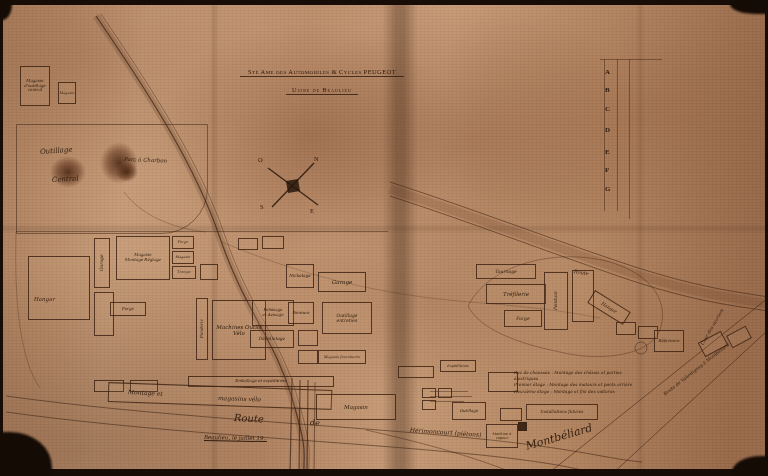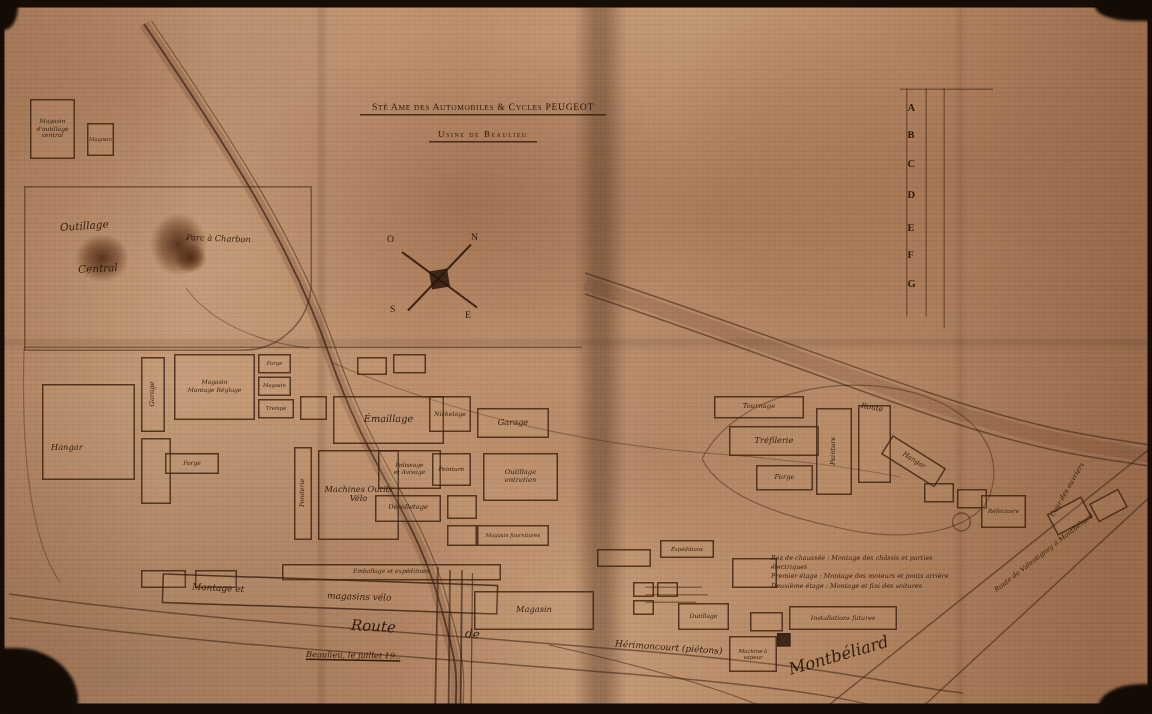--- a/index.html
+++ b/index.html
@@ -138,21 +138,20 @@
     <div class="bld" style="left: 116px; top: 236px; width: 54px; height: 44px; font-size: 4px;">Magasin
 Montage Réglage</div>
     <div class="bld" style="left: 172px; top: 236px; width: 22px; height: 13px; font-size: 3.5px;">Forge</div>
     <div class="bld" style="left: 172px; top: 251px; width: 22px; height: 13px; font-size: 3.5px;">Magasin</div>
     <div class="bld" style="left: 172px; top: 266px; width: 24px; height: 13px; font-size: 3.5px;">Trempe</div>
     <div class="bld" style="left: 94px; top: 292px; width: 20px; height: 44px; font-size: 4px;"></div>
     <div class="bld" style="left: 110px; top: 302px; width: 36px; height: 14px; font-size: 4px;">Forge</div>
     <div class="bld" style="left: 238px; top: 238px; width: 20px; height: 12px; font-size: 4px;"></div>
     <div class="bld" style="left: 262px; top: 236px; width: 22px; height: 13px; font-size: 4px;"></div>
     <div class="bld" style="left: 200px; top: 264px; width: 18px; height: 16px; font-size: 4px;"></div>
-    <div class="bld" style="left: 222px; top: 264px; width: 74px; height: 32px; font-size: 6.5px;">Émaillage</div>
     <div class="bld" style="left: 286px; top: 264px; width: 28px; height: 24px; font-size: 4.2px;">Nickelage</div>
     <div class="bld" style="left: 318px; top: 272px; width: 48px; height: 20px; font-size: 5.5px;">Garage</div>
     <div class="bld vert" style="left: 196px; top: 298px; width: 12px; height: 62px; font-size: 4.2px;">Fonderie</div>
     <div class="bld" style="left: 212px; top: 300px; width: 54px; height: 60px; font-size: 5.5px;">Machines Outils
 Vélo</div>
     <div class="bld" style="left: 252px; top: 300px; width: 42px; height: 26px; font-size: 4px;">Polissage
 et Avivage</div>
     <div class="bld" style="left: 288px; top: 302px; width: 26px; height: 22px; font-size: 4px;">Peinture</div>
     <div class="bld" style="left: 250px; top: 330px; width: 44px; height: 18px; font-size: 4.4px;">Décolletage</div>
     <div class="bld" style="left: 322px; top: 302px; width: 50px; height: 32px; font-size: 4.5px;">Outillage

